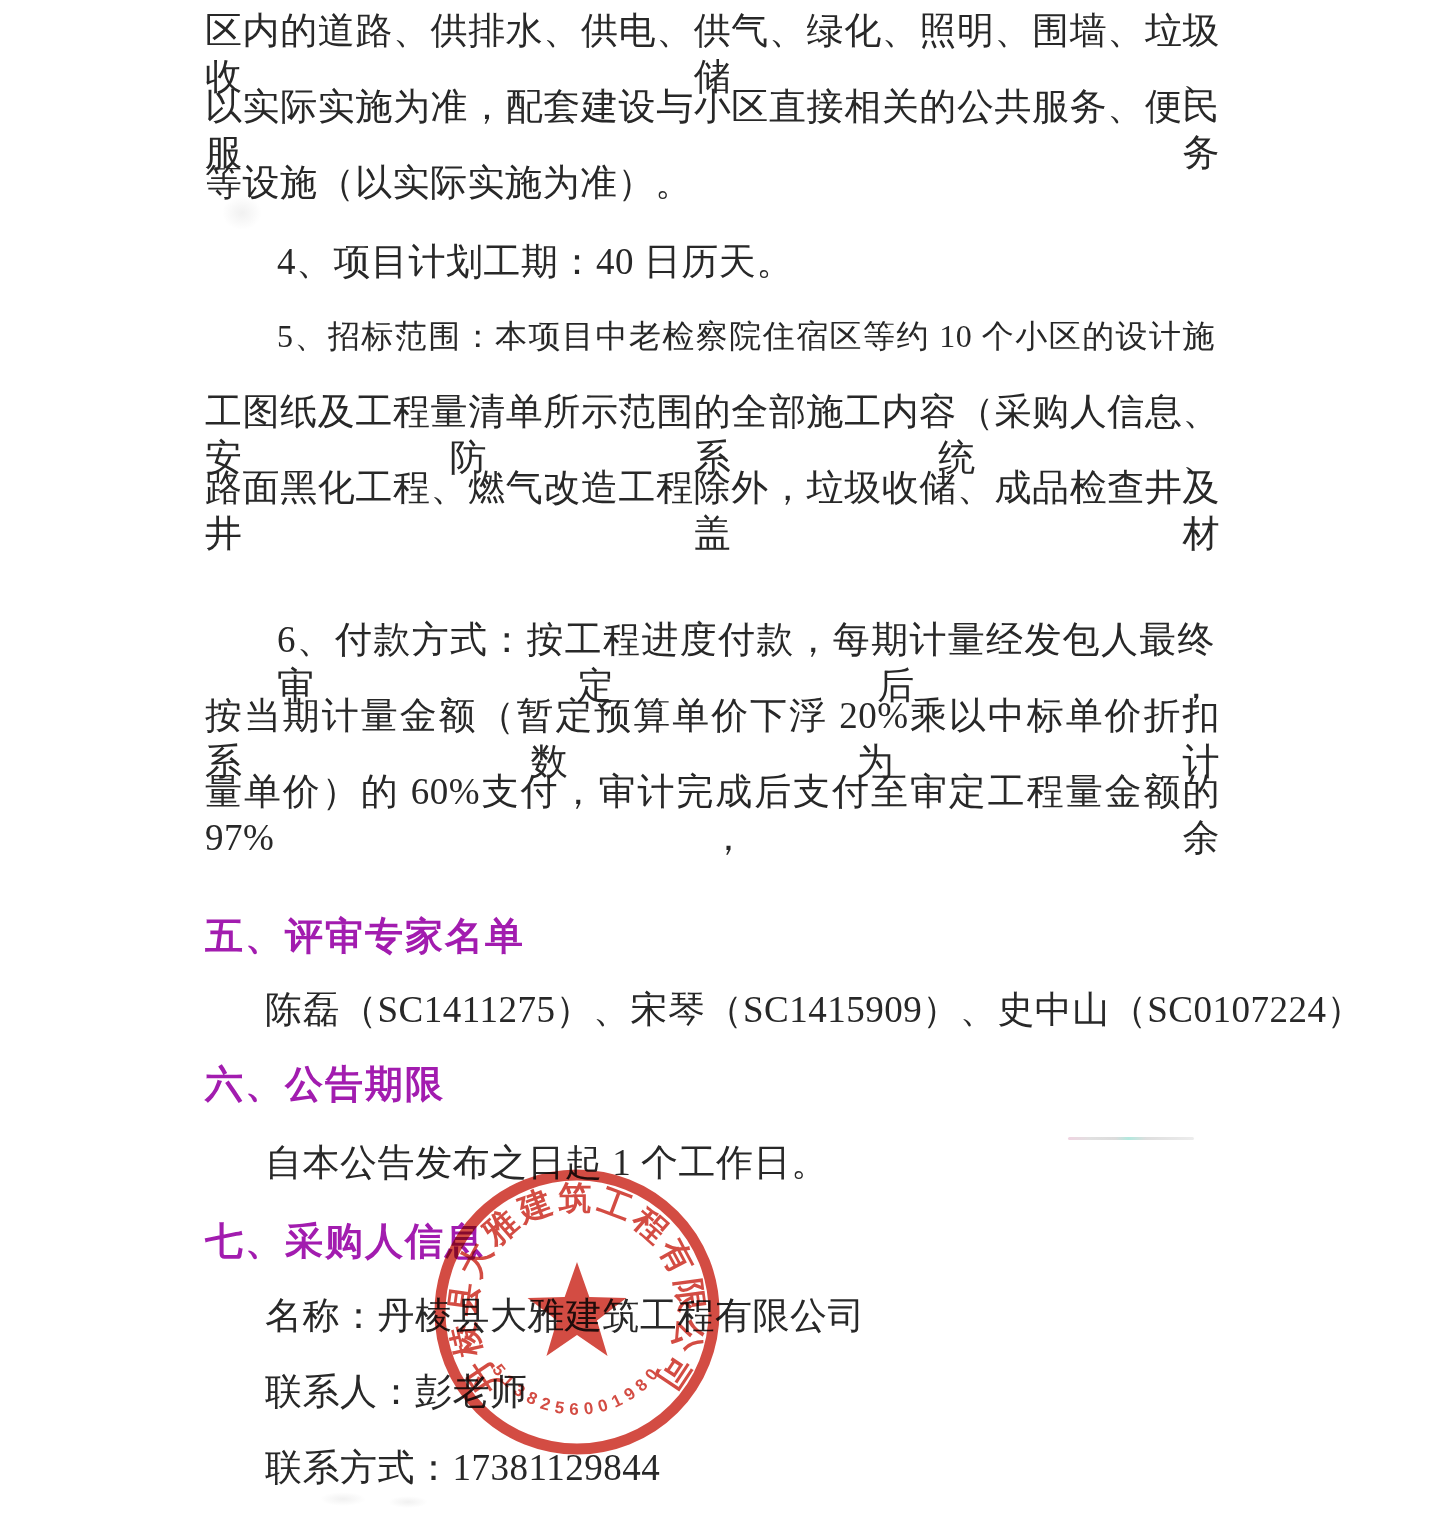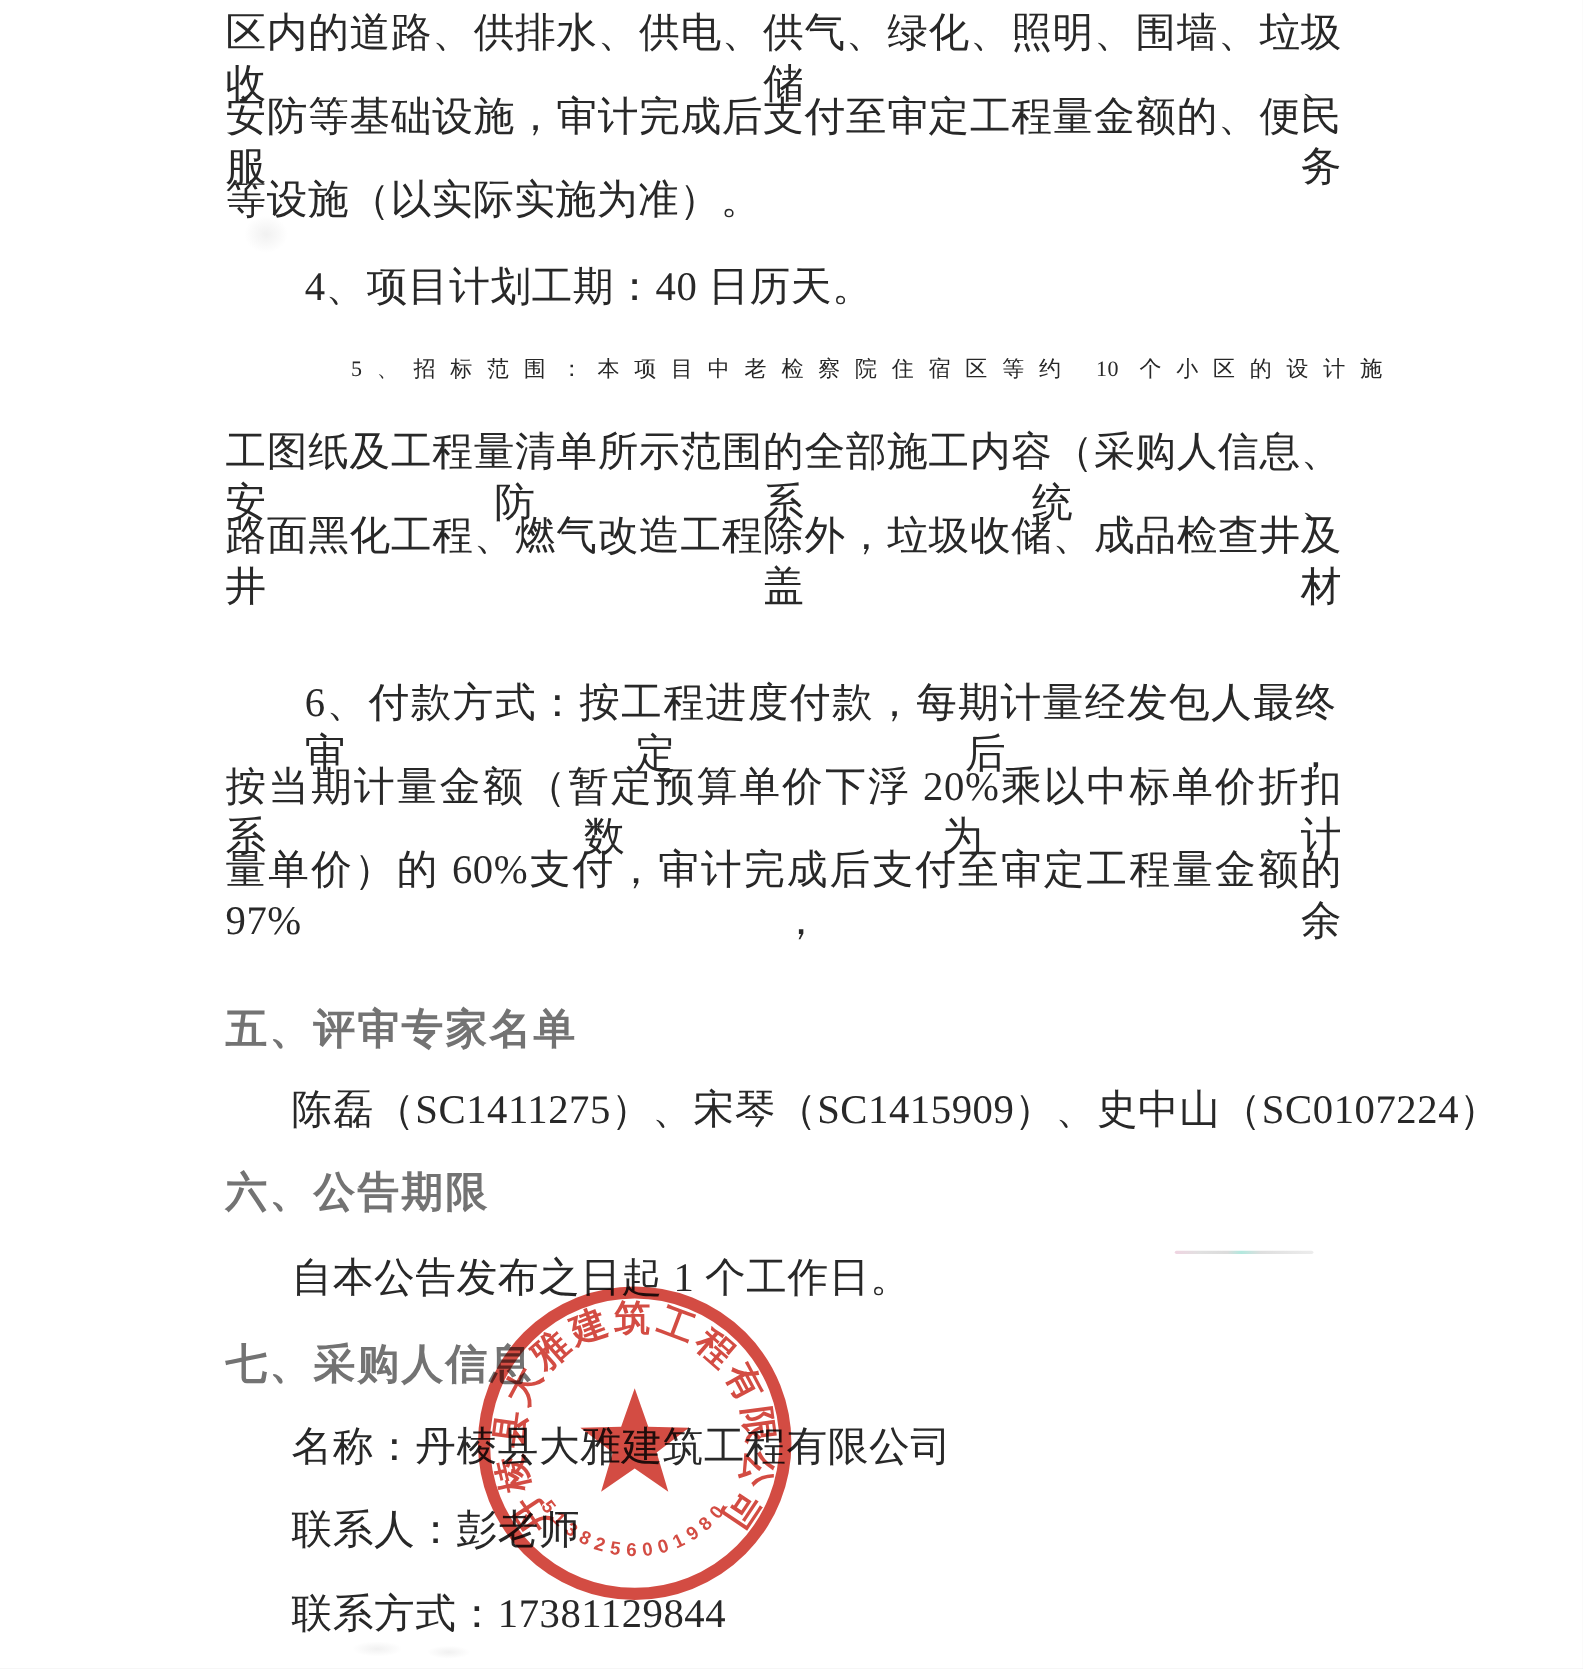--- a/index.html
+++ b/index.html
@@ -23,31 +23,31 @@
     white-space:normal;
     text-align:justify;
     text-align-last:justify;
   }
   .jind{
     left:277px;width:938px;
     white-space:normal;
     text-align:justify;
     text-align-last:justify;
   }
-  .small32{font-size:20px;margin-left:42px;}
+  .small32{font-size:32px;}
   .left205{left:205px;}
   .ind1{left:277px;}
   .ind2{left:265px;}
   .h{
     left:205px;
     font-family:"Liberation Sans","DejaVu Sans",sans-serif;
     font-weight:700;
     font-size:38px;
     letter-spacing:2px;
-    color:#737373;
+    color:#a21caf;
   }
   .seal{
     position:absolute;
     left:427px;top:1162px;
     width:300px;height:300px;
     mix-blend-mode:multiply;
     opacity:0.9;
   }
   .artifact-line{
     position:absolute;
@@ -62,21 +62,21 @@
     background:radial-gradient(ellipse at center,#9a9a9a 0%,rgba(154,154,154,0) 70%);
     opacity:.14;
   }
 </style>
 </head>
 <body>
 
 <div class="page">
 
   <div class="ln jfull" style="top:8px">区内的道路、供排水、供电、供气、绿化、照明、围墙、垃圾收储、</div>
-  <div class="ln jfull" style="top:84px">安防等基础设施，审计完成后支付至审定工程量金额的、便民服务</div>
+  <div class="ln jfull" style="top:84px">以实际实施为准，配套建设与小区直接相关的公共服务、便民服务</div>
   <div class="ln left205" style="top:160px">等设施（以实际实施为准）。</div>
 
   <div class="ln ind1" style="top:239px">4、项目计划工期：40 日历天。</div>
 
   <div class="ln jind small32" style="top:313px">5、招标范围：本项目中老检察院住宿区等约 10 个小区的设计施</div>
   <div class="ln jfull" style="top:389px">工图纸及工程量清单所示范围的全部施工内容（采购人信息、安防系统、</div>
   <div class="ln jfull" style="top:465px">路面黑化工程、燃气改造工程除外，垃圾收储、成品检查井及井盖材</div>
 
   <div class="ln jind" style="top:617px">6、付款方式：按工程进度付款，每期计量经发包人最终审定后，</div>
   <div class="ln jfull" style="top:693px">按当期计量金额（暂定预算单价下浮 20%乘以中标单价折扣系数为计</div>

